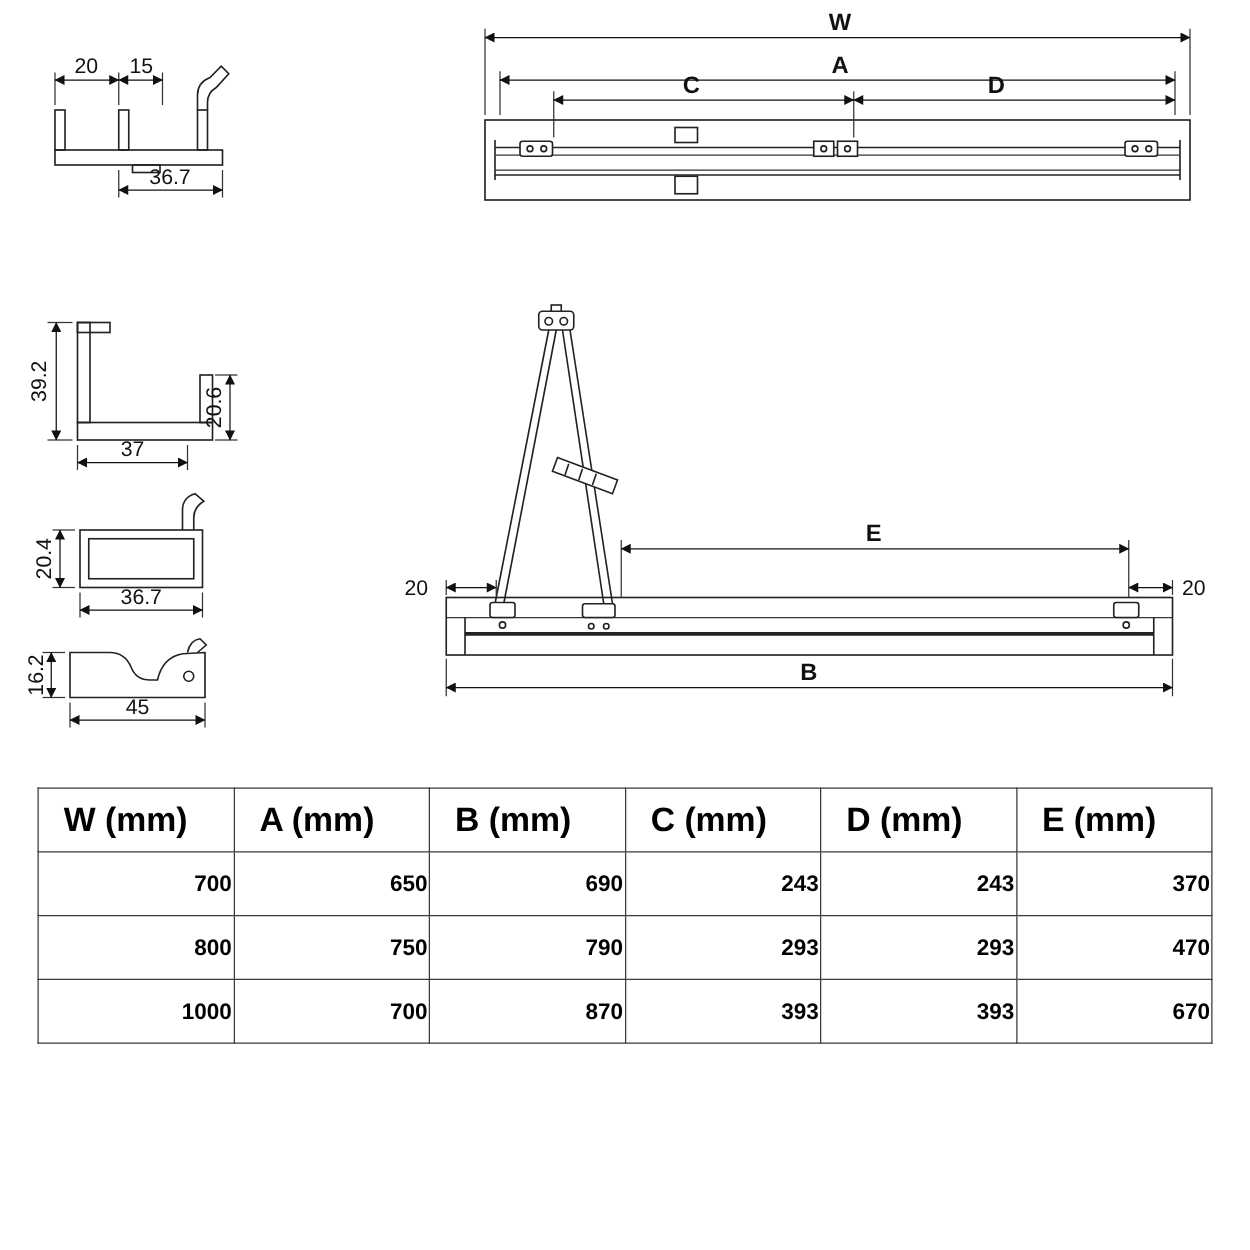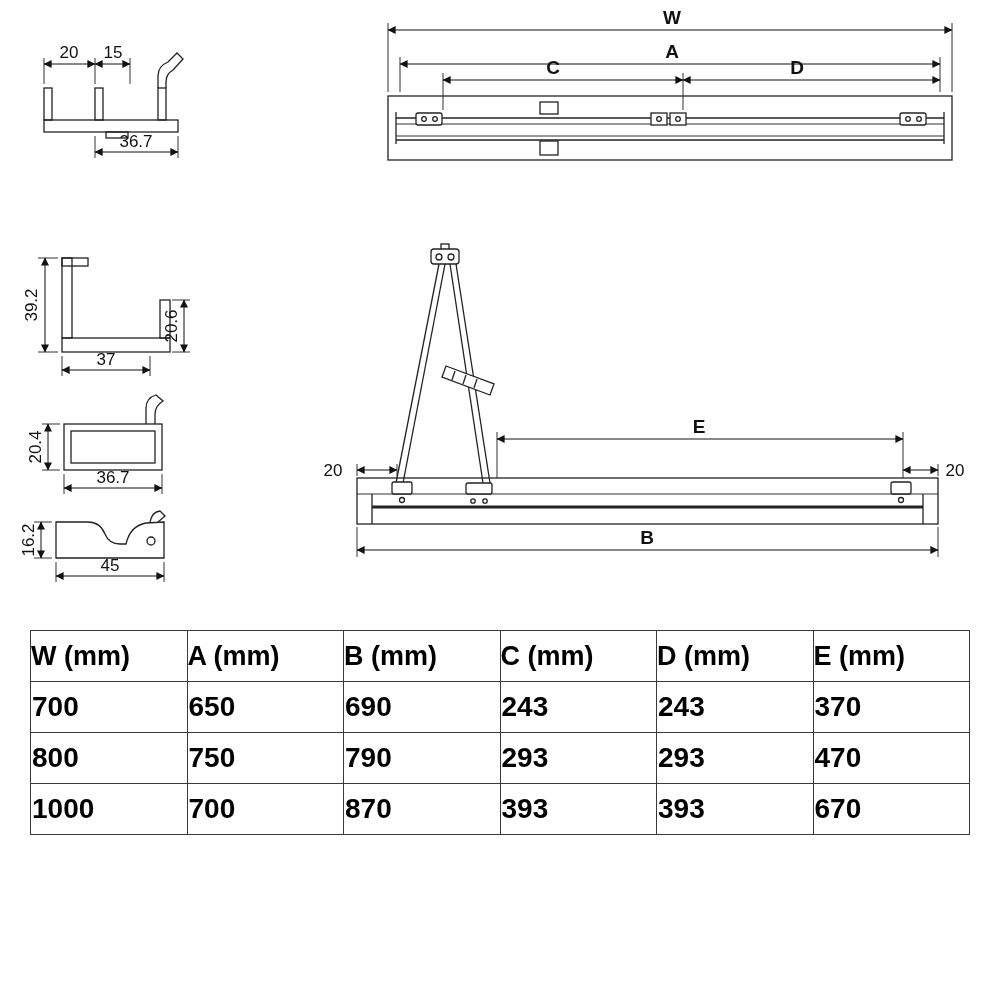--- a/index.html
+++ b/index.html
@@ -9,22 +9,22 @@
   .ln{stroke:#222;stroke-width:1.3;fill:none;}
   .thick{stroke:#222;stroke-width:3;fill:none;}
   .shape{stroke:#222;stroke-width:1.3;fill:#fff;}
   .ext{stroke:#333;stroke-width:1;fill:none;}
   .dimline{stroke:#111;stroke-width:1;fill:none;}
   .dim{font-family:"Liberation Sans",sans-serif;font-size:17px;fill:#111;text-anchor:middle;}
   .dimL{font-family:"Liberation Sans",sans-serif;font-size:19px;fill:#111;text-anchor:middle;font-weight:bold;}
   table.spec{border-collapse:collapse;margin:8px 0 0 30px;width:940px;table-layout:fixed;
              font-family:"Liberation Sans",sans-serif;}
   table.spec th,table.spec td{border:1.5px solid #3a3a3a;height:48px;color:#000;}
-  table.spec th{font-size:27px;font-weight:bold;text-align:left;padding-left:0;}
-  table.spec td{font-size:28px;font-weight:bold;text-align:left;}
+  table.spec th{font-size:27px;font-weight:bold;text-align:left;padding-left:20px;}
+  table.spec td{font-size:18px;font-weight:bold;text-align:right;}
 </style>
 </head>
 <body>
 
 <div class="page">
 
   <svg width="1000" height="622" viewBox="0 0 1000 622">
     <defs>
       <marker id="ar" viewBox="0 0 10 10" refX="9.5" refY="5" markerWidth="10" markerHeight="8" orient="auto-start-reverse">
         <path d="M0,0 L10,5 L0,10 z" fill="#111"></path>

